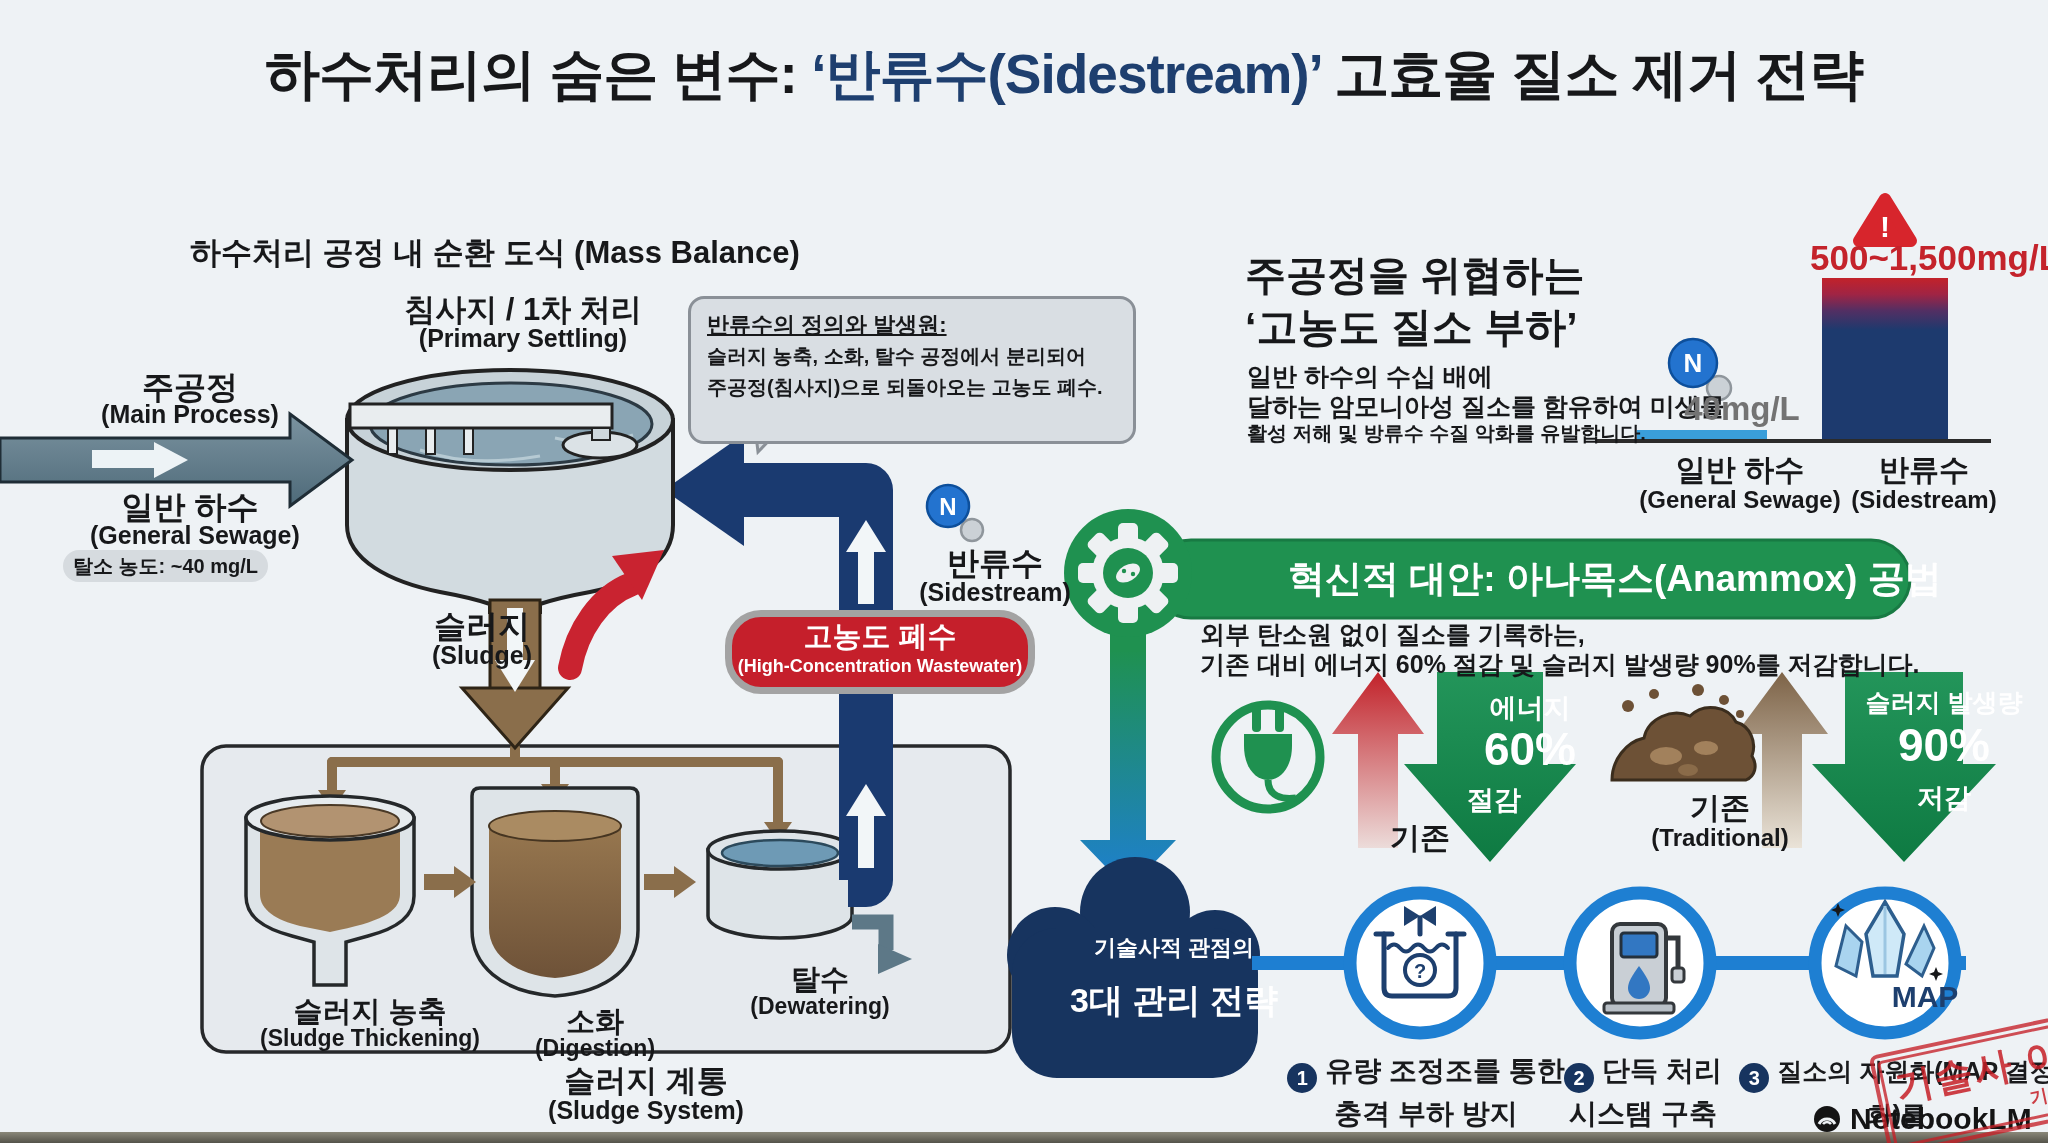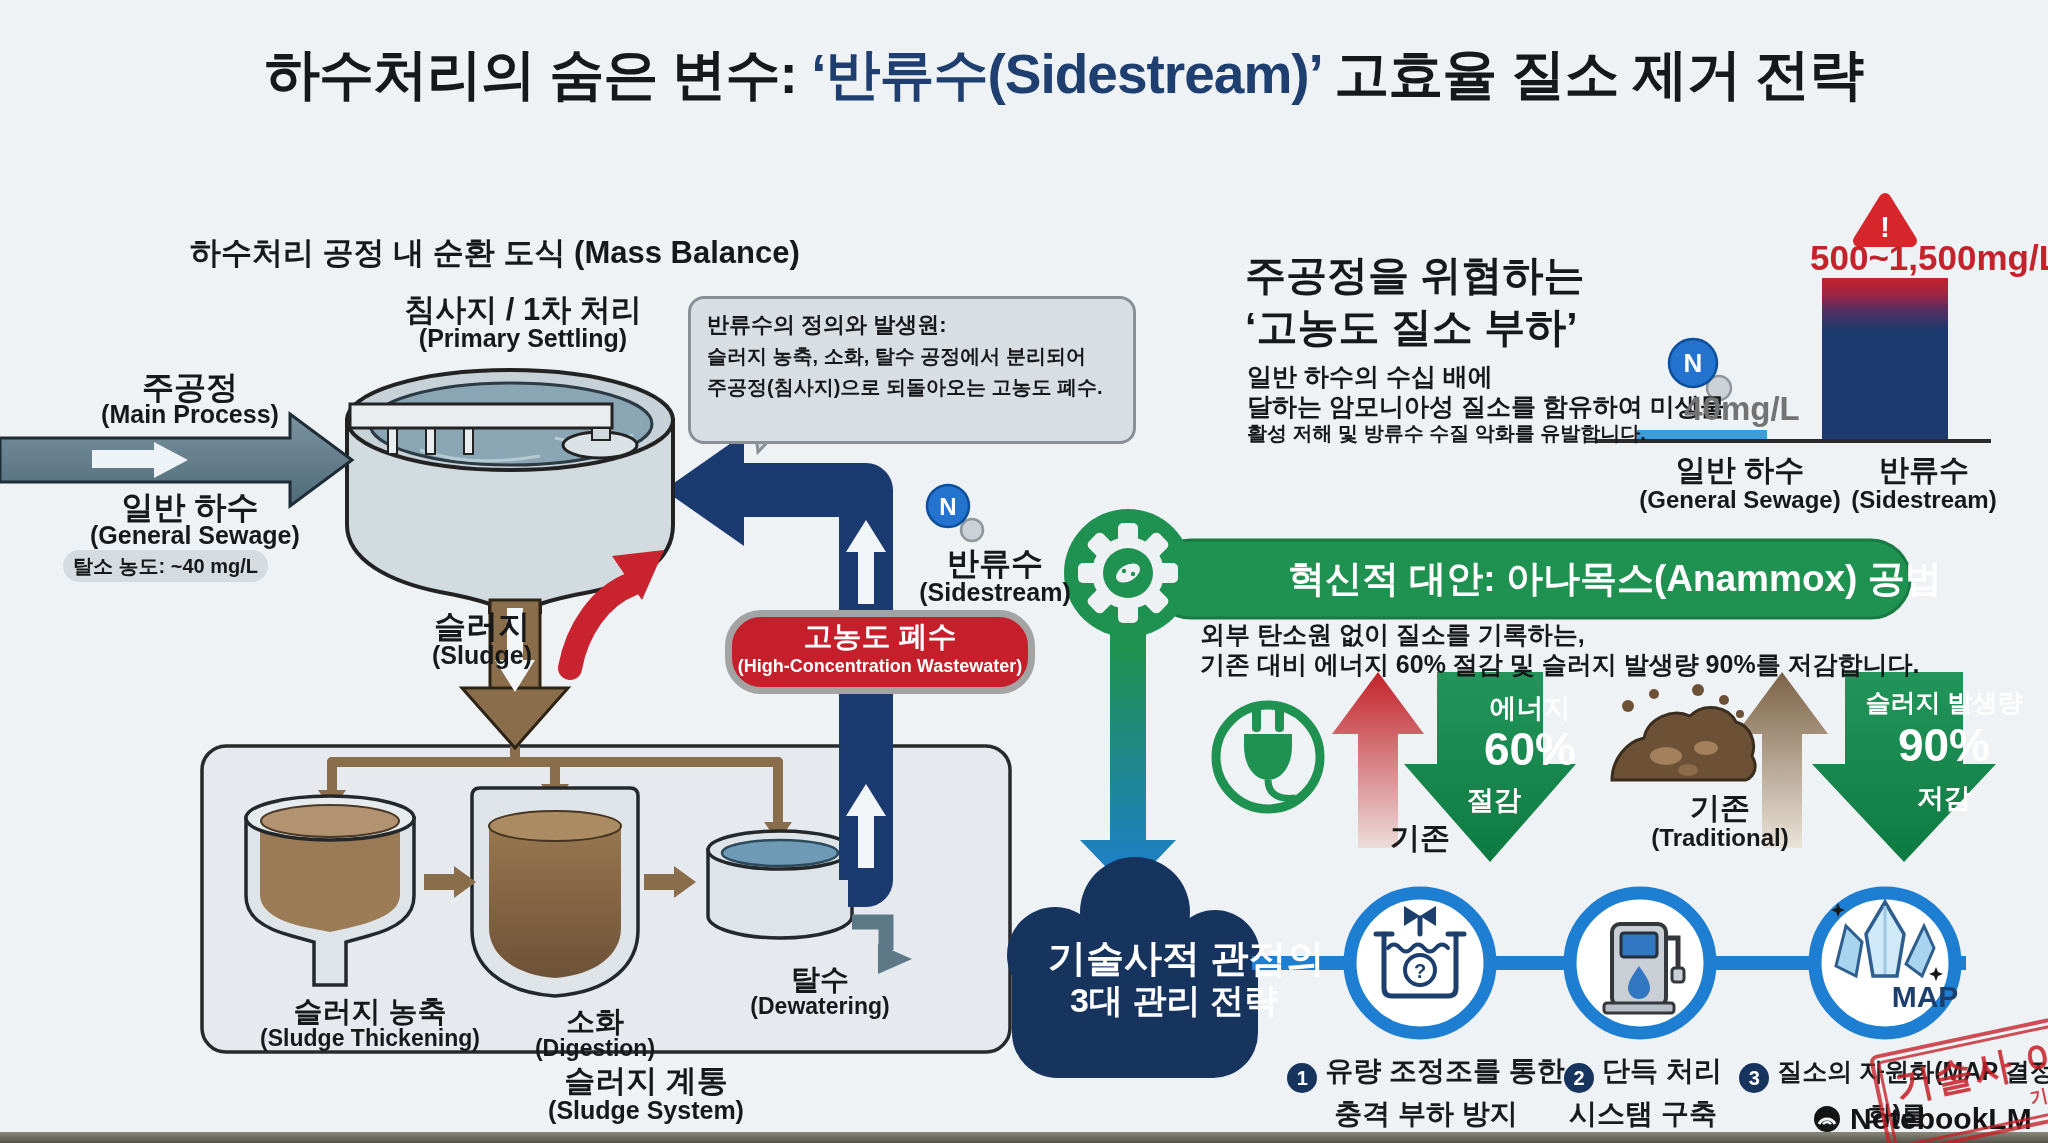--- a/index.html
+++ b/index.html
@@ -284,21 +284,21 @@
 <div class="t c w8" style="left:343px;top:289px;width:280px;font-size:31px;">침사지 / 1차 처리</div>
 <div class="t c en" style="left:343px;top:324px;width:280px;font-size:25px;">(Primary Settling)</div>
 
 <div class="t c w8" style="left:50px;top:366px;width:200px;font-size:32px;">주공정</div>
 <div class="t c en" style="left:50px;top:400px;width:200px;font-size:25px;">(Main Process)</div>
 <div class="t c w8" style="left:50px;top:486px;width:200px;font-size:32px;">일반 하수</div>
 <div class="t c en" style="left:50px;top:521px;width:200px;font-size:25px;">(General Sewage)</div>
 <div class="badge-pill" style="left:63px;top:550px;width:205px;height:32px;font-size:20px;font-weight:800;line-height:32px;">탈소 농도: ~40 mg/L</div>
 
 <div class="bubble" style="left:688px;top:296px;width:410px;height:122px;">
-  <div class="w8" style="font-size:22px;line-height:32px;white-space:nowrap;">반류수의 정의와 발생원:</div>
+  <div class="w8" style="font-size:22px;line-height:32px;white-space:nowrap;text-decoration:underline;">반류수의 정의와 발생원:</div>
   <div class="w7" style="font-size:20px;line-height:31px;white-space:nowrap;">슬러지 농축, 소화, 탈수 공정에서 분리되어</div>
   <div class="w7" style="font-size:20px;line-height:31px;white-space:nowrap;">주공정(침사지)으로 되돌아오는 고농도 폐수.</div>
 </div>
 
 <div class="t c w8" style="left:352px;top:605px;width:180px;font-size:32px;">슬러지</div>
 <div class="t c en" style="left:352px;top:641px;width:180px;font-size:25px;">(Sludge)</div>
 
 <div class="t c w8" style="left:870px;top:542px;width:170px;font-size:32px;">반류수</div>
 <div class="t c en" style="left:870px;top:578px;width:170px;font-size:25px;">(Sidestream)</div>
 
@@ -337,21 +337,21 @@
 <div class="t c w8 white" style="left:1420px;top:690px;width:140px;font-size:27px;">에너지</div>
 <div class="t c w8 white" style="left:1420px;top:722px;width:140px;font-size:46px;">60%</div>
 <div class="t c w8 white" style="left:1384px;top:782px;width:140px;font-size:27px;">절감</div>
 
 <div class="t c w8" style="left:1625px;top:788px;width:110px;font-size:30px;">기존</div>
 <div class="t c en" style="left:1605px;top:824px;width:150px;font-size:24px;">(Traditional)</div>
 <div class="t c w8 white" style="left:1824px;top:686px;width:160px;font-size:25px;">슬러지 발생량</div>
 <div class="t c w8 white" style="left:1824px;top:718px;width:160px;font-size:46px;">90%</div>
 <div class="t c w8 white" style="left:1824px;top:780px;width:160px;font-size:27px;">저감</div>
 
-<div class="t c w8 white" style="left:1008px;top:933px;width:252px;font-size:38px;">기술사적 관점의</div>
+<div class="t c w8 white" style="left:1008px;top:933px;width:252px;font-size:22px;">기술사적 관점의</div>
 <div class="t c w8 white" style="left:1008px;top:978px;width:252px;font-size:34px;">3대 관리 전략</div>
 
 <div class="t c w8" style="left:1825px;top:980px;width:120px;font-size:30px;color:#1d3f6e;">MAP</div>
 
 <div class="slabel" style="left:1286px;top:1050px;width:280px;">
   <div><span class="lnum">1</span><span>유량 조정조를 통한</span></div>
   <div>충격 부하 방지</div>
 </div>
 <div class="slabel" style="left:1528px;top:1050px;width:230px;">
   <div><span class="lnum">2</span><span>단득 처리</span></div>

